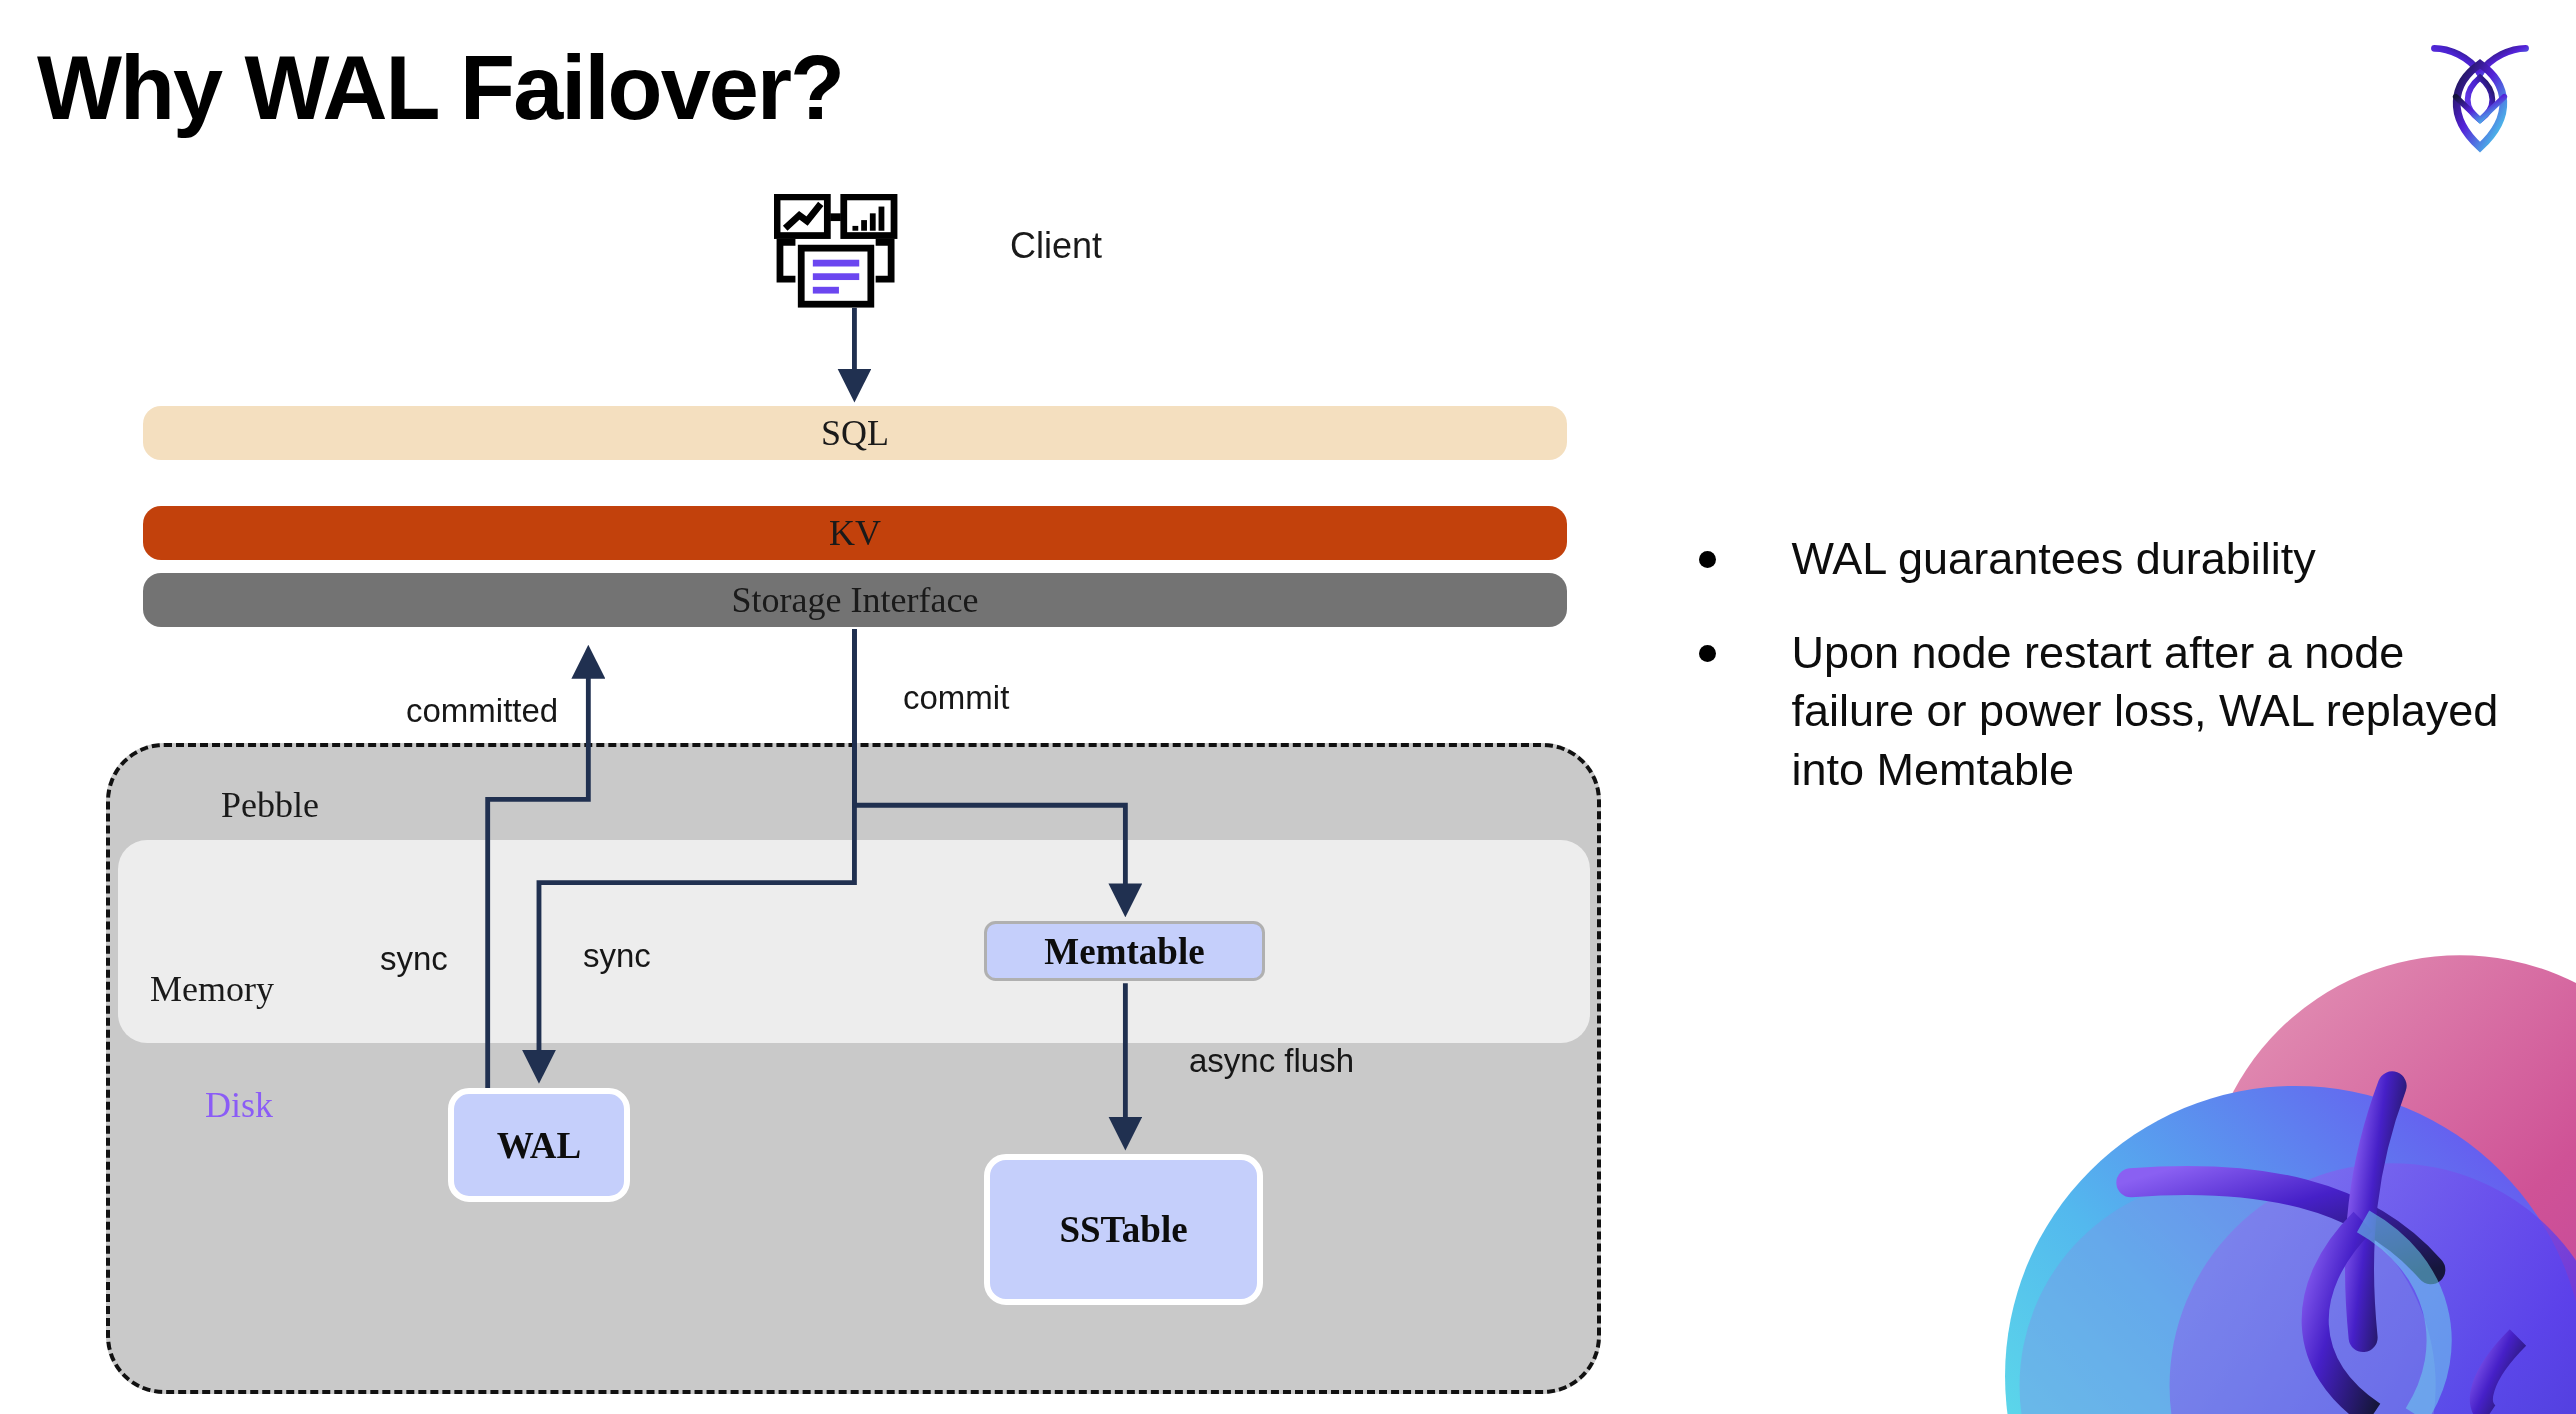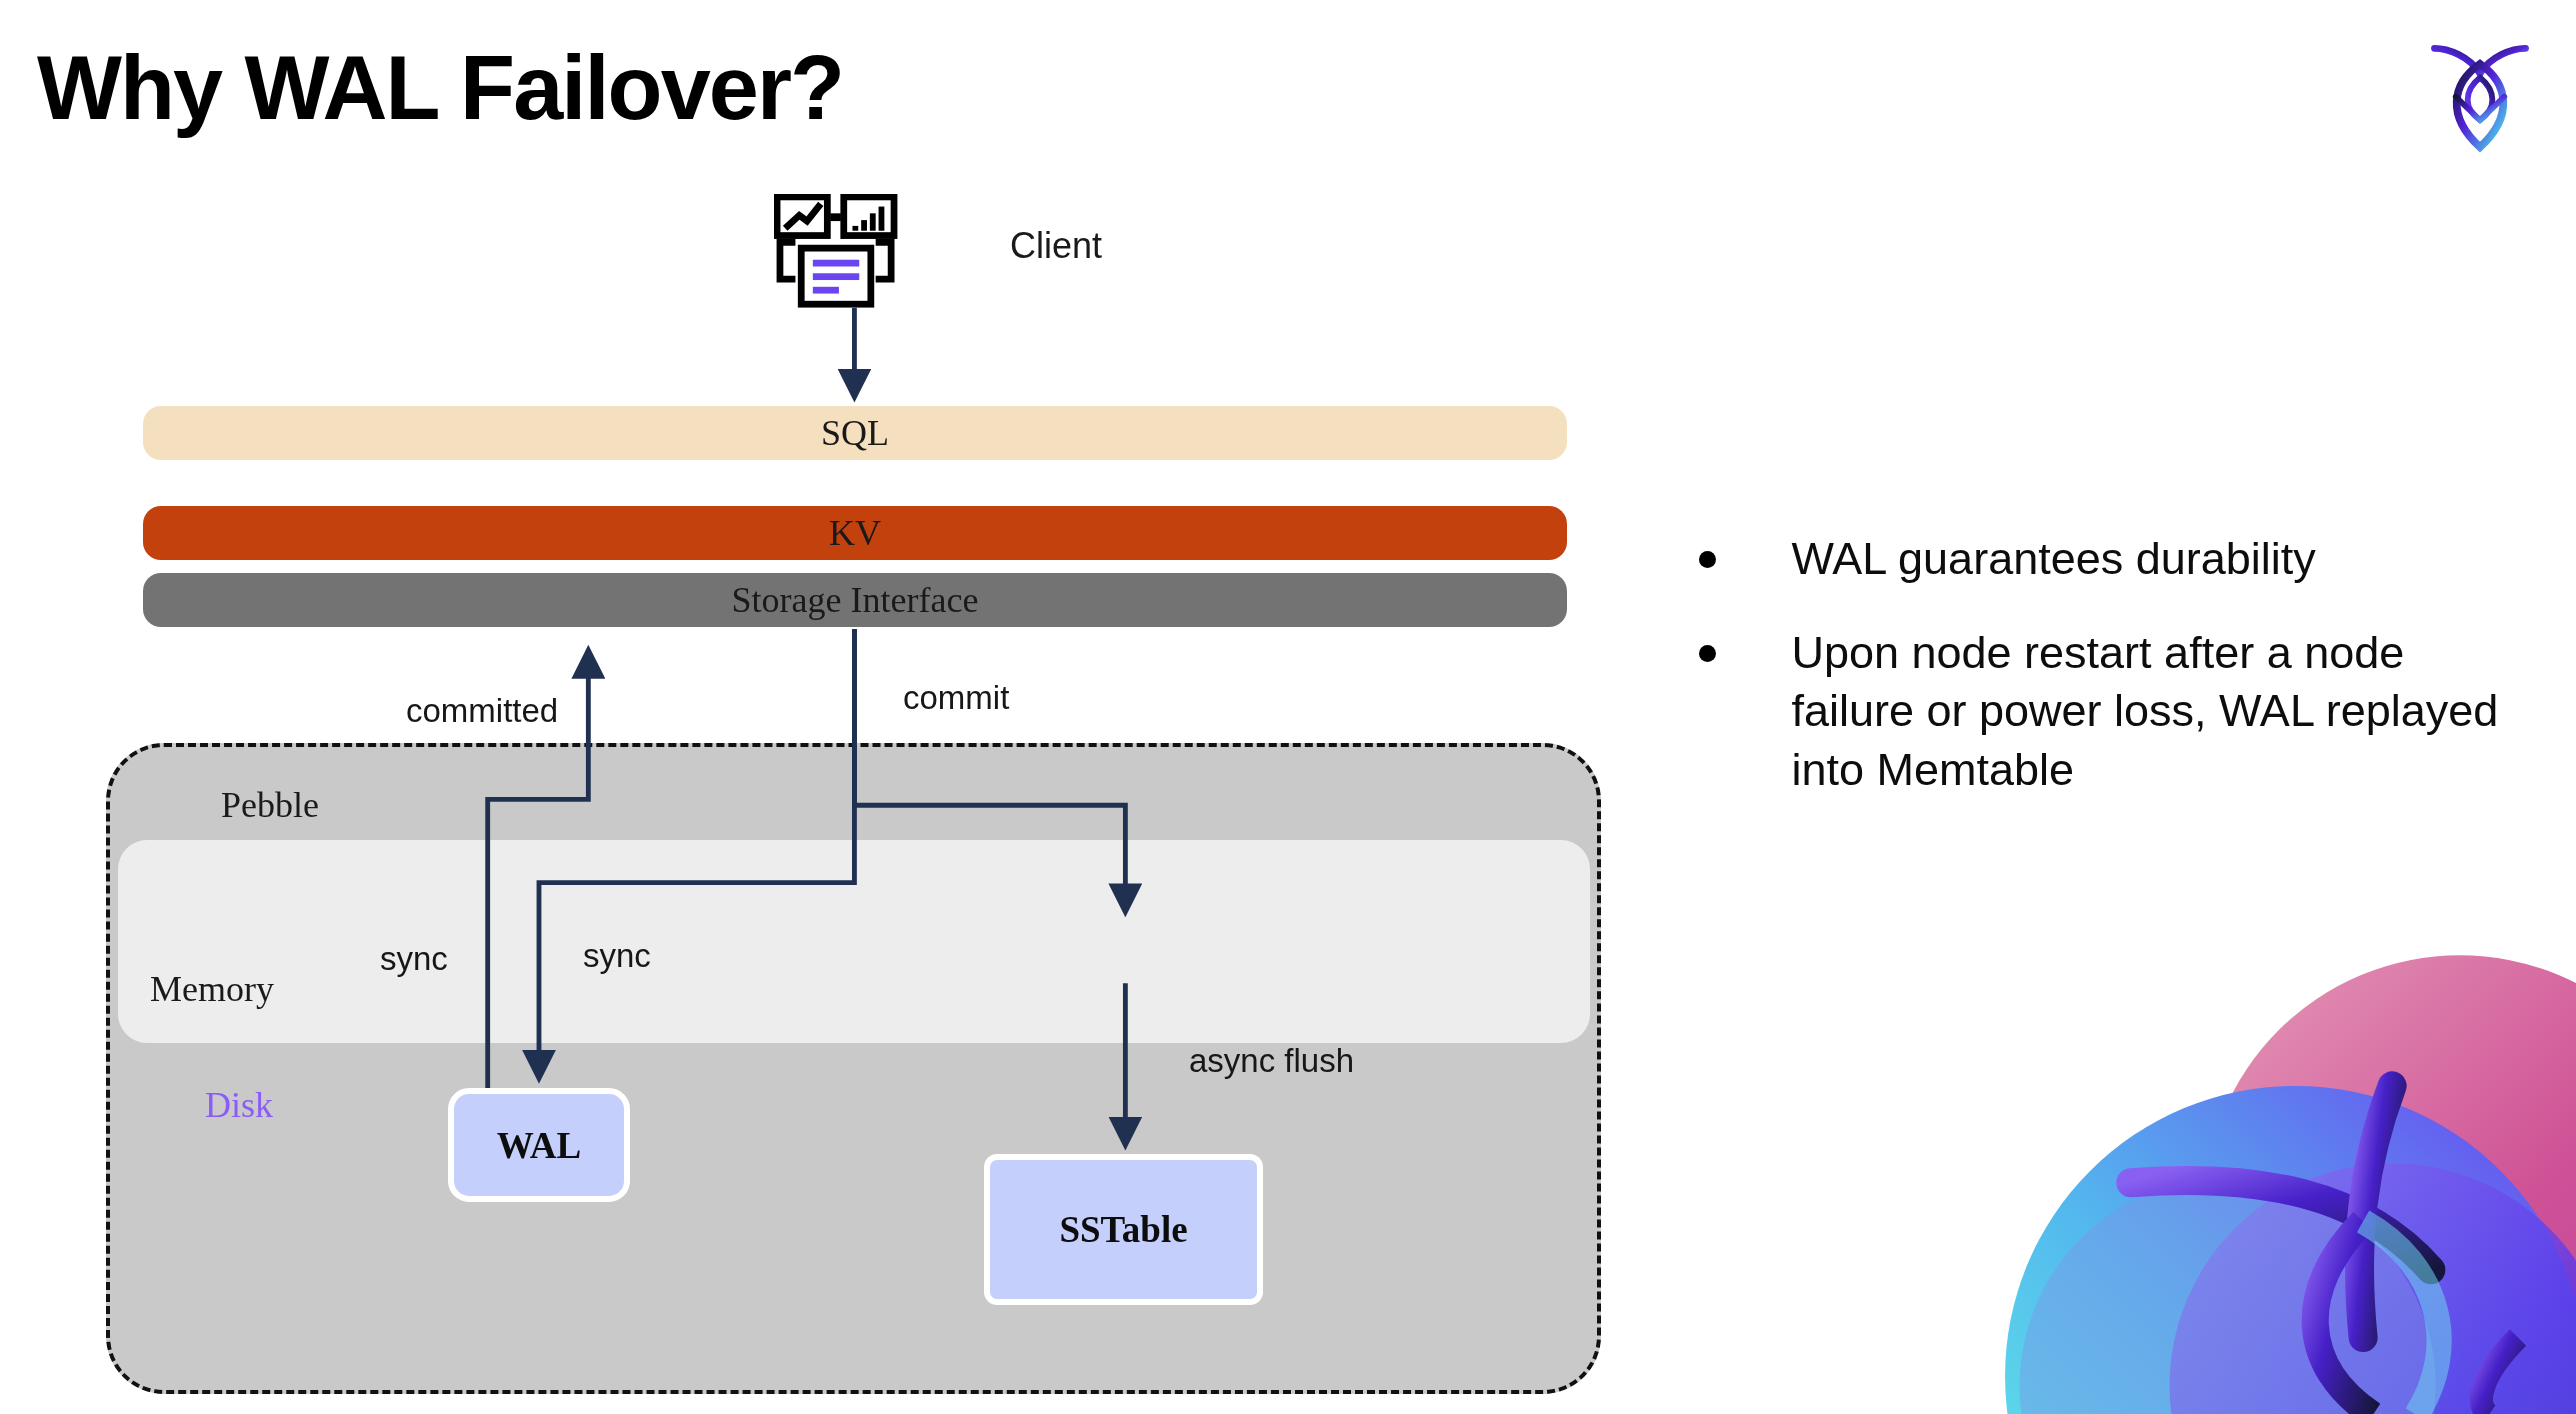--- a/index.html
+++ b/index.html
@@ -171,21 +171,21 @@
     height: 114px;
     border: 6.8px solid #ffffff;
     border-radius: 21px;
   }
   #node-sstable {
     left: 984px;
     top: 1154px;
     width: 279px;
     height: 151px;
     border: 6.8px solid #ffffff;
-    border-radius: 13px;
+    border-radius: 22px;
   }
 
   
   .edge-label {
     position: absolute;
     font-family: "Liberation Sans", sans-serif;
     font-size: 33px;
     color: #171717;
     white-space: nowrap;
   }
@@ -356,20 +356,21 @@
       <path d="M883 650 L883 832 L1163 832 L1163 942" marker-end="url(#arrowhead)"></path>
 
       <path d="M883 650 L883 912 L557 912 L557 1114" marker-end="url(#arrowhead)"></path>
 
       <path d="M504 1130 L504 826 L608 826 L608 672" marker-end="url(#arrowhead)"></path>
 
       <path d="M1163 1016 L1163 1183" marker-end="url(#arrowhead)"></path>
     </g>
   </svg>
 
+  <div id="node-memtable" class="node-box">Memtable</div>
   <div id="node-wal" class="node-box">WAL</div>
   <div id="node-sstable" class="node-box">SSTable</div>
 
   <div id="label-committed" class="edge-label">committed</div>
   <div id="label-commit" class="edge-label">commit</div>
   <div id="label-sync-1" class="edge-label">sync</div>
   <div id="label-sync-2" class="edge-label">sync</div>
   <div id="label-async-flush" class="edge-label">async flush</div>
 </div>
 

